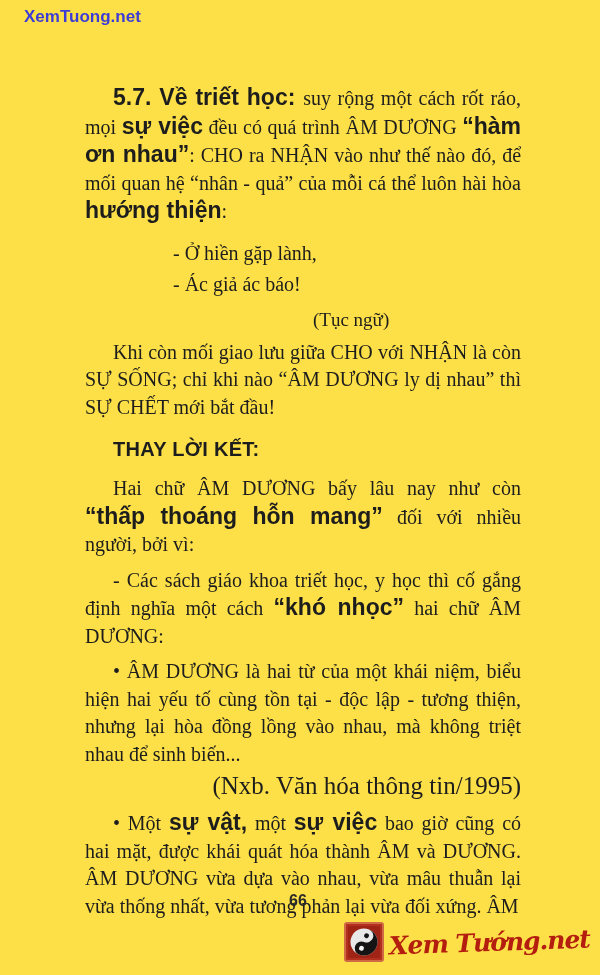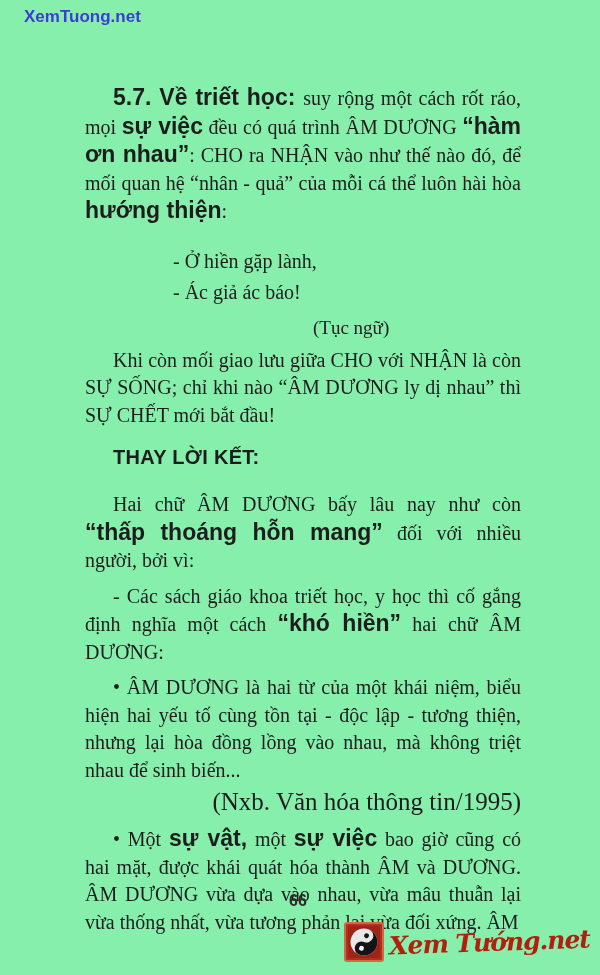--- a/index.html
+++ b/index.html
@@ -1,21 +1,21 @@
 <!DOCTYPE html>
 <html><head>
 <meta charset="utf-8">
 <style>
   * { box-sizing: border-box; }
   html, body { margin: 0; padding: 0; background: #ffffff; }
   .page {
     position: relative;
     width: 600px;
     height: 975px;
-    background: #86efac;
+    background: #fde047;
     overflow: hidden;
     font-family: "Liberation Serif", "DejaVu Serif", serif;
     color: #1d1d1d;
   }
   .watermark {
     position: absolute;
     top: 7px;
     left: 24px;
     font-family: "Liberation Sans", "DejaVu Sans", sans-serif;
     font-weight: bold;
@@ -58,21 +58,21 @@
     text-indent: 28px;
     font-family: "Liberation Sans", "DejaVu Sans", sans-serif;
     font-weight: bold;
     font-size: 20px;
     line-height: 28px;
     letter-spacing: 0.3px;
   }
   .m6  { margin-top: 6px; }
   .m8  { margin-top: 8px; }
   .m10 { margin-top: 10px; }
-  .m12 { margin-top: 20px; }
+  .m12 { margin-top: 12px; }
   .run-n  { }
   .run-bs {
     font-weight: bold;
     font-family: "Liberation Sans", "DejaVu Sans", sans-serif;
     font-size: 23px;
   }
   .page-number {
     position: absolute;
     top: 892px;
     left: 0;
@@ -119,21 +119,21 @@
     <p class="quote-line"><span class="run-n">- Ác giả ác báo!</span></p>
 
     <p class="attrib-mid"><span class="run-n">(Tục ngữ)</span></p>
 
     <p class="para m6"><span class="run-n">Khi còn mối giao lưu giữa CHO với NHẬN là còn SỰ SỐNG; chỉ khi nào “ÂM DƯƠNG ly dị nhau” thì SỰ CHẾT mới bắt đầu!</span></p>
 
     <p class="heading"><span class="run-n">THAY LỜI KẾT:</span></p>
 
     <p class="para m12"><span class="run-n">Hai chữ ÂM DƯƠNG bấy lâu nay như còn </span><span class="run-bs">“thấp thoáng hỗn mang”</span><span class="run-n"> đối với nhiều người, bởi vì:</span></p>
 
-    <p class="para m8"><span class="run-n">- Các sách giáo khoa triết học, y học thì cố gắng định nghĩa một cách </span><span class="run-bs">“khó hiền”</span><span class="run-n"> hai chữ ÂM DƯƠNG:</span></p>
+    <p class="para m8"><span class="run-n">- Các sách giáo khoa triết học, y học thì cố gắng định nghĩa một cách </span><span class="run-bs">“khó nhọc”</span><span class="run-n"> hai chữ ÂM DƯƠNG:</span></p>
 
     <p class="para m8"><span class="run-n">• ÂM DƯƠNG là hai từ của một khái niệm, biểu hiện hai yếu tố cùng tồn tại - độc lập - tương thiện, nhưng lại hòa đồng lồng vào nhau, mà không triệt nhau để sinh biến...</span></p>
 
     <p class="attrib-right"><span class="run-n">(Nxb. Văn hóa thông tin/1995)</span></p>
 
     <p class="para m10"><span class="run-n">• Một </span><span class="run-bs">sự vật,</span><span class="run-n"> một </span><span class="run-bs">sự việc</span><span class="run-n"> bao giờ cũng có hai mặt, được khái quát hóa thành ÂM và DƯƠNG. ÂM DƯƠNG vừa dựa vào nhau, vừa mâu thuẫn lại vừa thống nhất, vừa tương phản lại vừa đối xứng. ÂM</span></p>
   </div>
 
   <div class="page-number">66</div>
 

